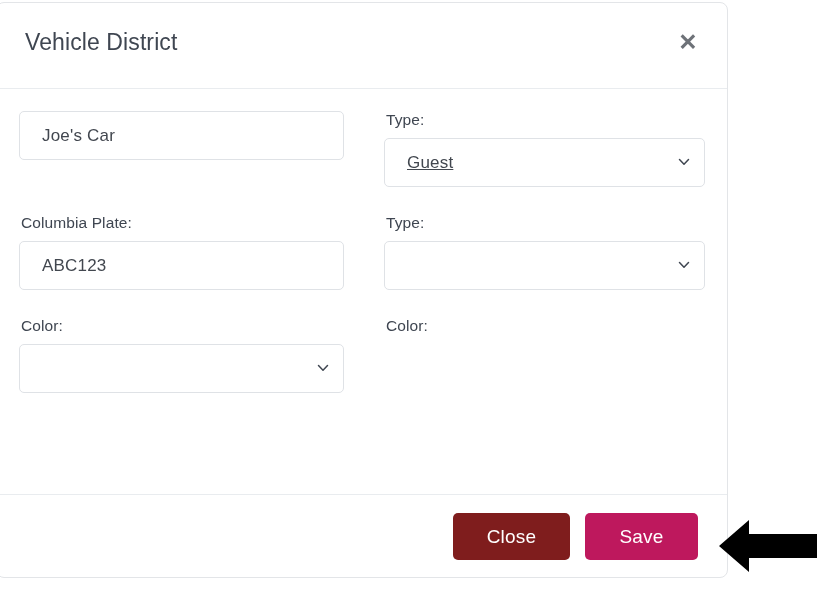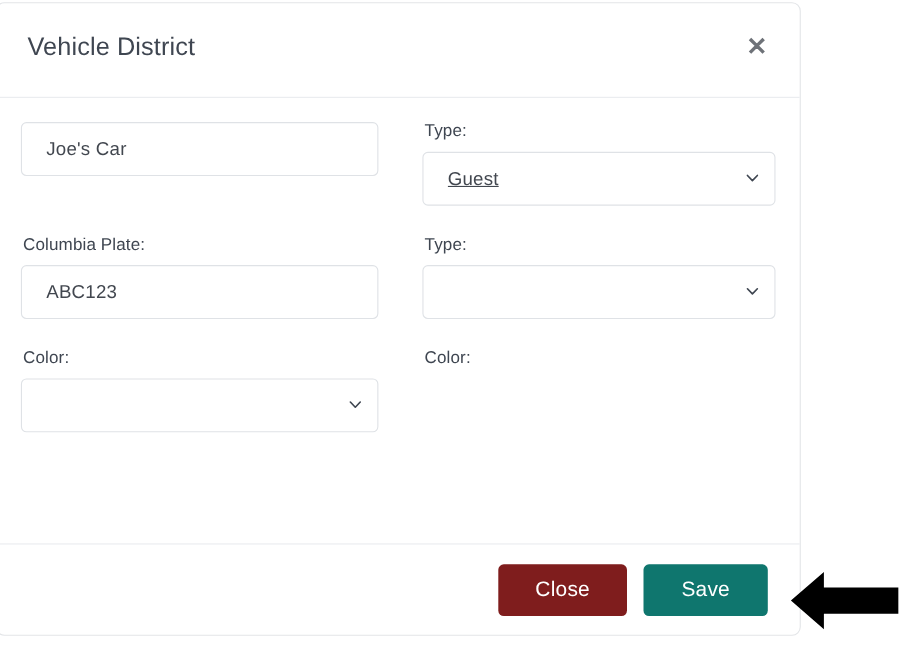--- a/index.html
+++ b/index.html
@@ -159,21 +159,21 @@
     font-family: "Liberation Sans", sans-serif;
     font-size: 19px;
     letter-spacing: .2px;
     color: #ffffff;
     height: 47px;
     padding: 0 26px;
     cursor: pointer;
     line-height: 47px;
   }
   .btn-close  { background: #7f1d1d; min-width: 117px; }
-  .btn-save   { background: #0f766e; min-width: 113px; }
+  .btn-save   { background: #be185d; min-width: 113px; }
 
   
   .annot-arrow {
     position: absolute;
     left: 719px;
     top: 517px;
     width: 98px;
     height: 58px;
     pointer-events: none;
   }

